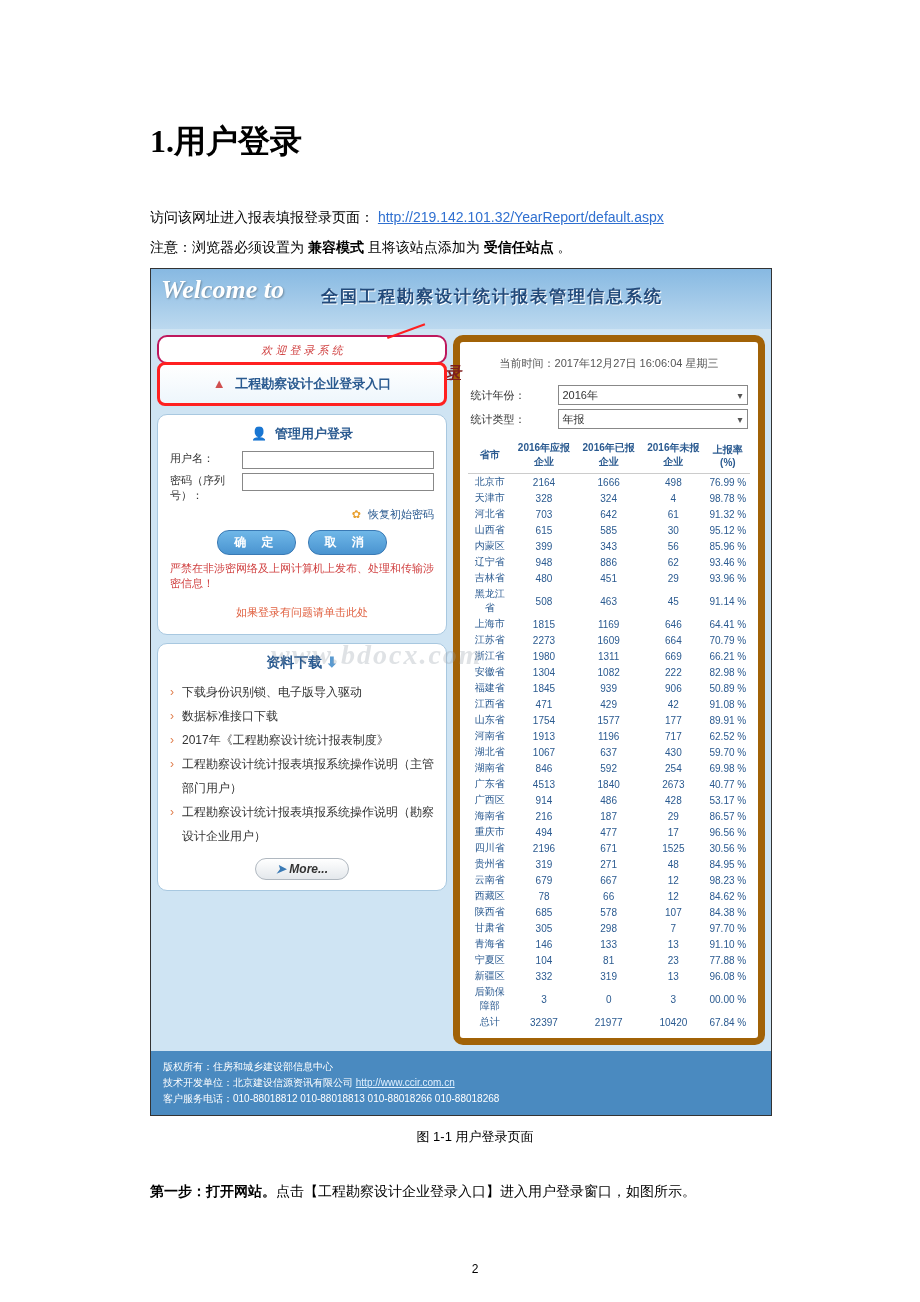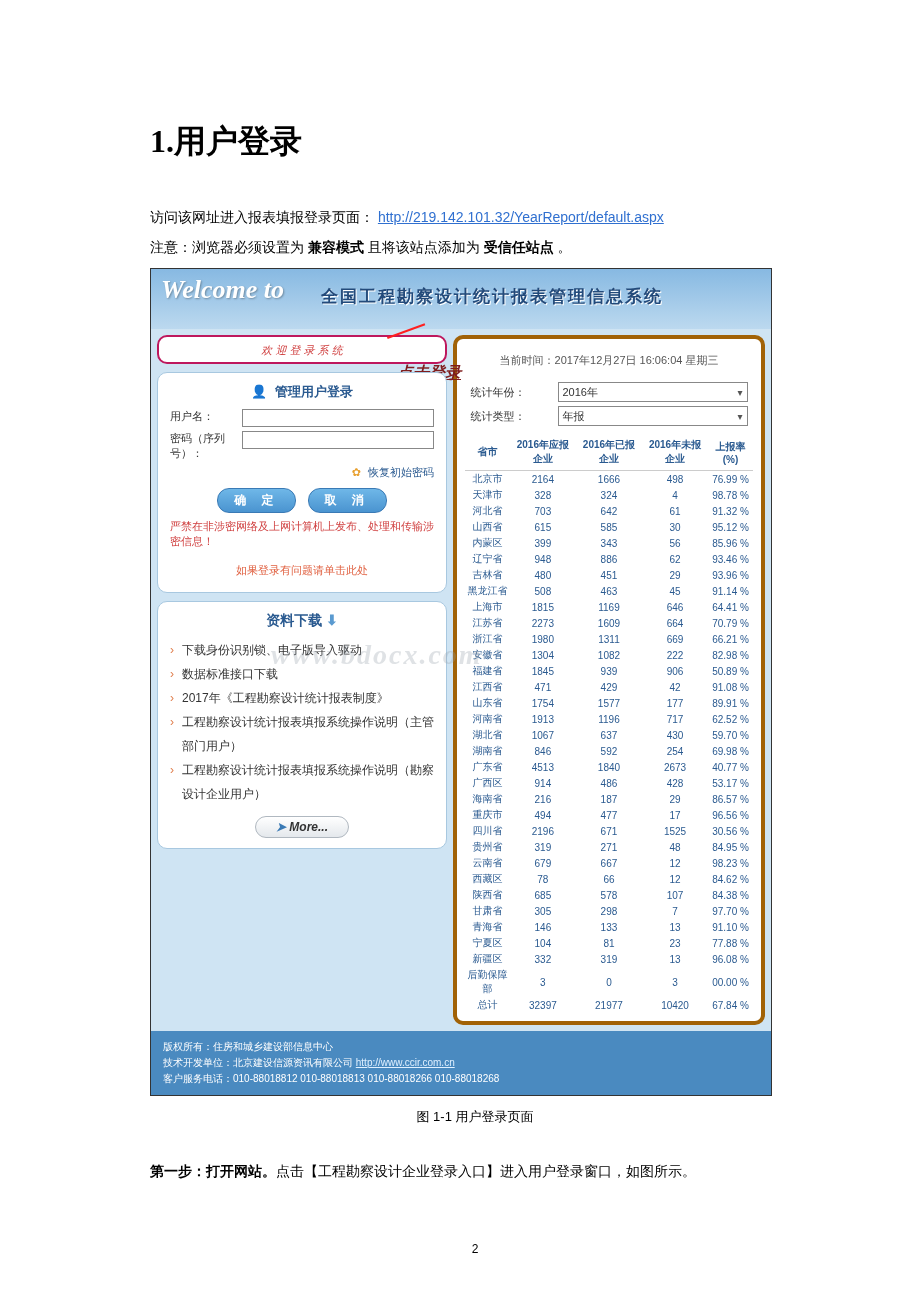--- a/index.html
+++ b/index.html
@@ -225,21 +225,21 @@
       border-radius: 12px;
       padding: 3px 20px;
       font-style: italic;
       font-weight: bold;
       font-size: 12px;
     }
     .right-panel {
       flex: 1;
       background: #fff;
       border-radius: 10px;
-      border: 4px solid #a16207;
+      border: 7px solid #a16207;
       padding: 8px;
     }
     .current-time {
       text-align: center;
       font-size: 11px;
       color: #555;
       padding: 6px 0 10px;
     }
     .filter-row {
       display: flex;
@@ -328,20 +328,24 @@
       <span class="sys-title">全国工程勘察设计统计报表管理信息系统</span>
     </div>
 
     <div class="content-area">
       <div class="left-panel">
 
         <div style="position:relative; margin-bottom:8px;">
           <span class="click-login-callout">点击登录</span>
           <span class="click-login-line"></span>
           <div style="background:#fff;border-radius:10px;border:2px solid #be185d;padding:6px 10px 4px;font-size:11px;color:#d04040;font-style:italic;text-align:center;">欢 迎 登 录 系 统</div>
+          <div class="login-entry" style="margin-top:-2px;">
+            <span class="login-entry-icon">▲</span>
+            <span>工程勘察设计企业登录入口</span>
+          </div>
         </div>
 
         <div class="panel">
           <div class="admin-login-title">
             <span class="admin-icon">👤</span>
             <span>管理用户登录</span>
           </div>
           <div class="form-row">
             <span class="form-label">用户名：</span>
             <div class="form-input"></div>

